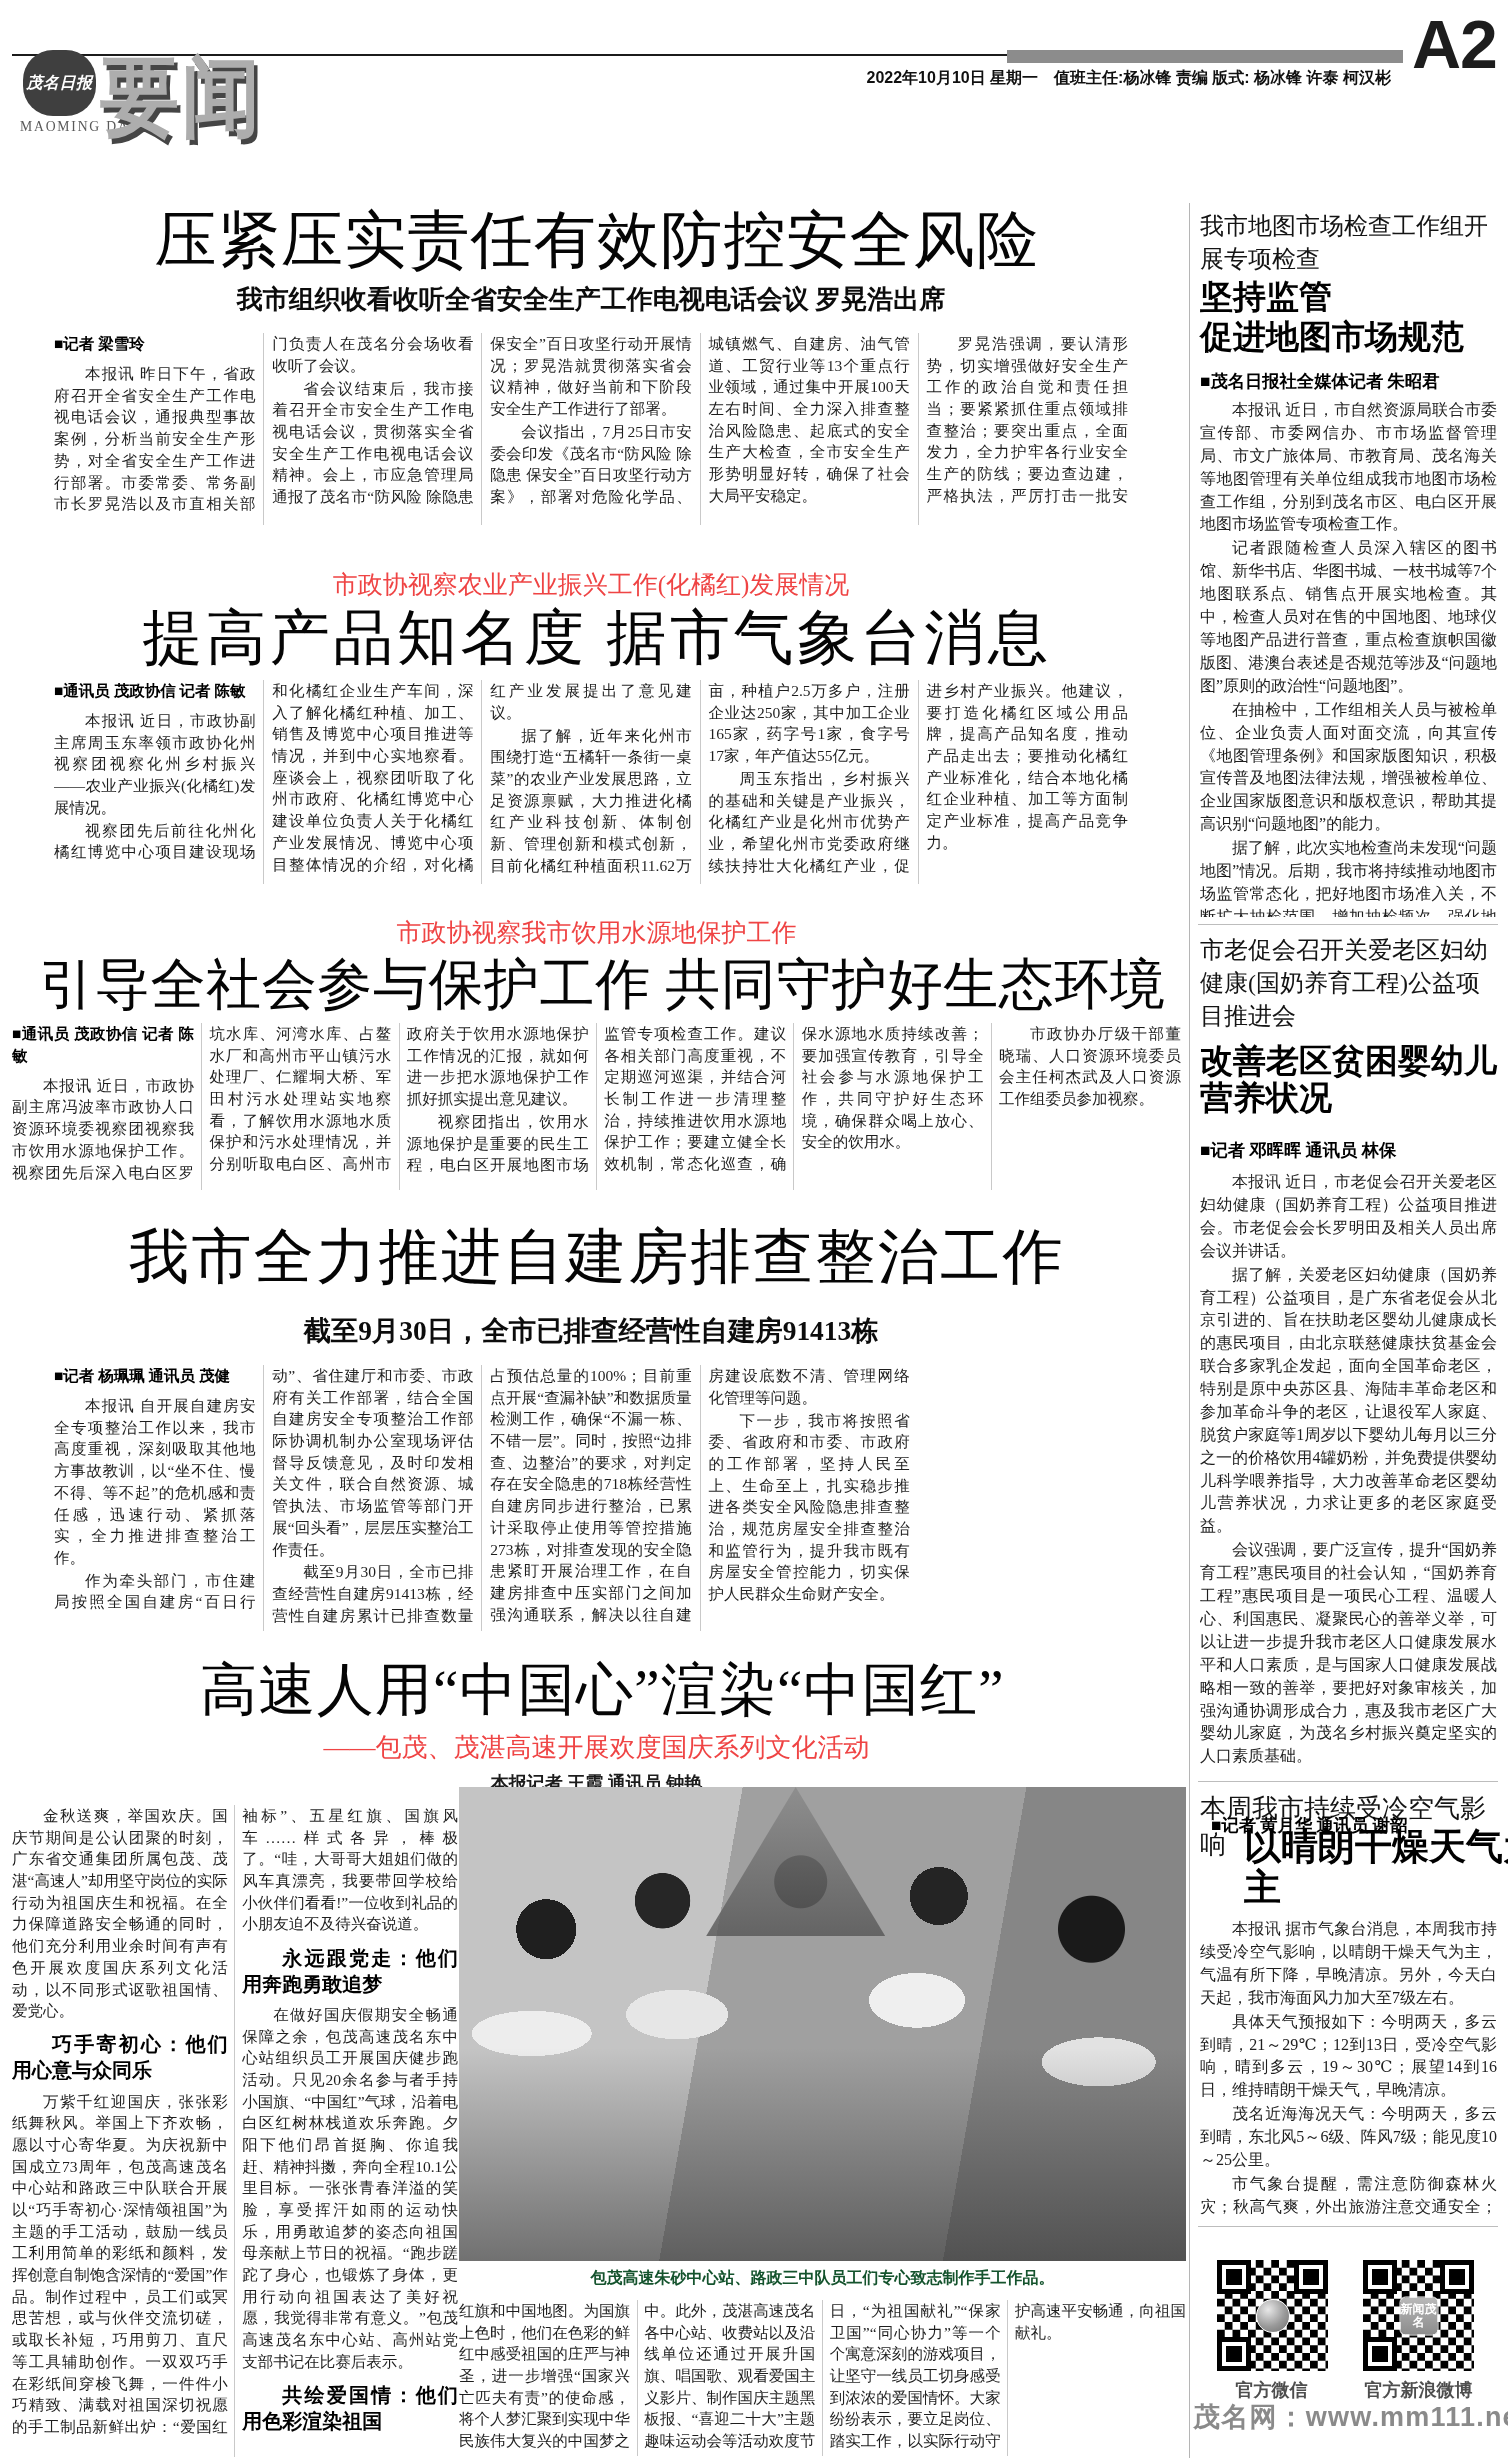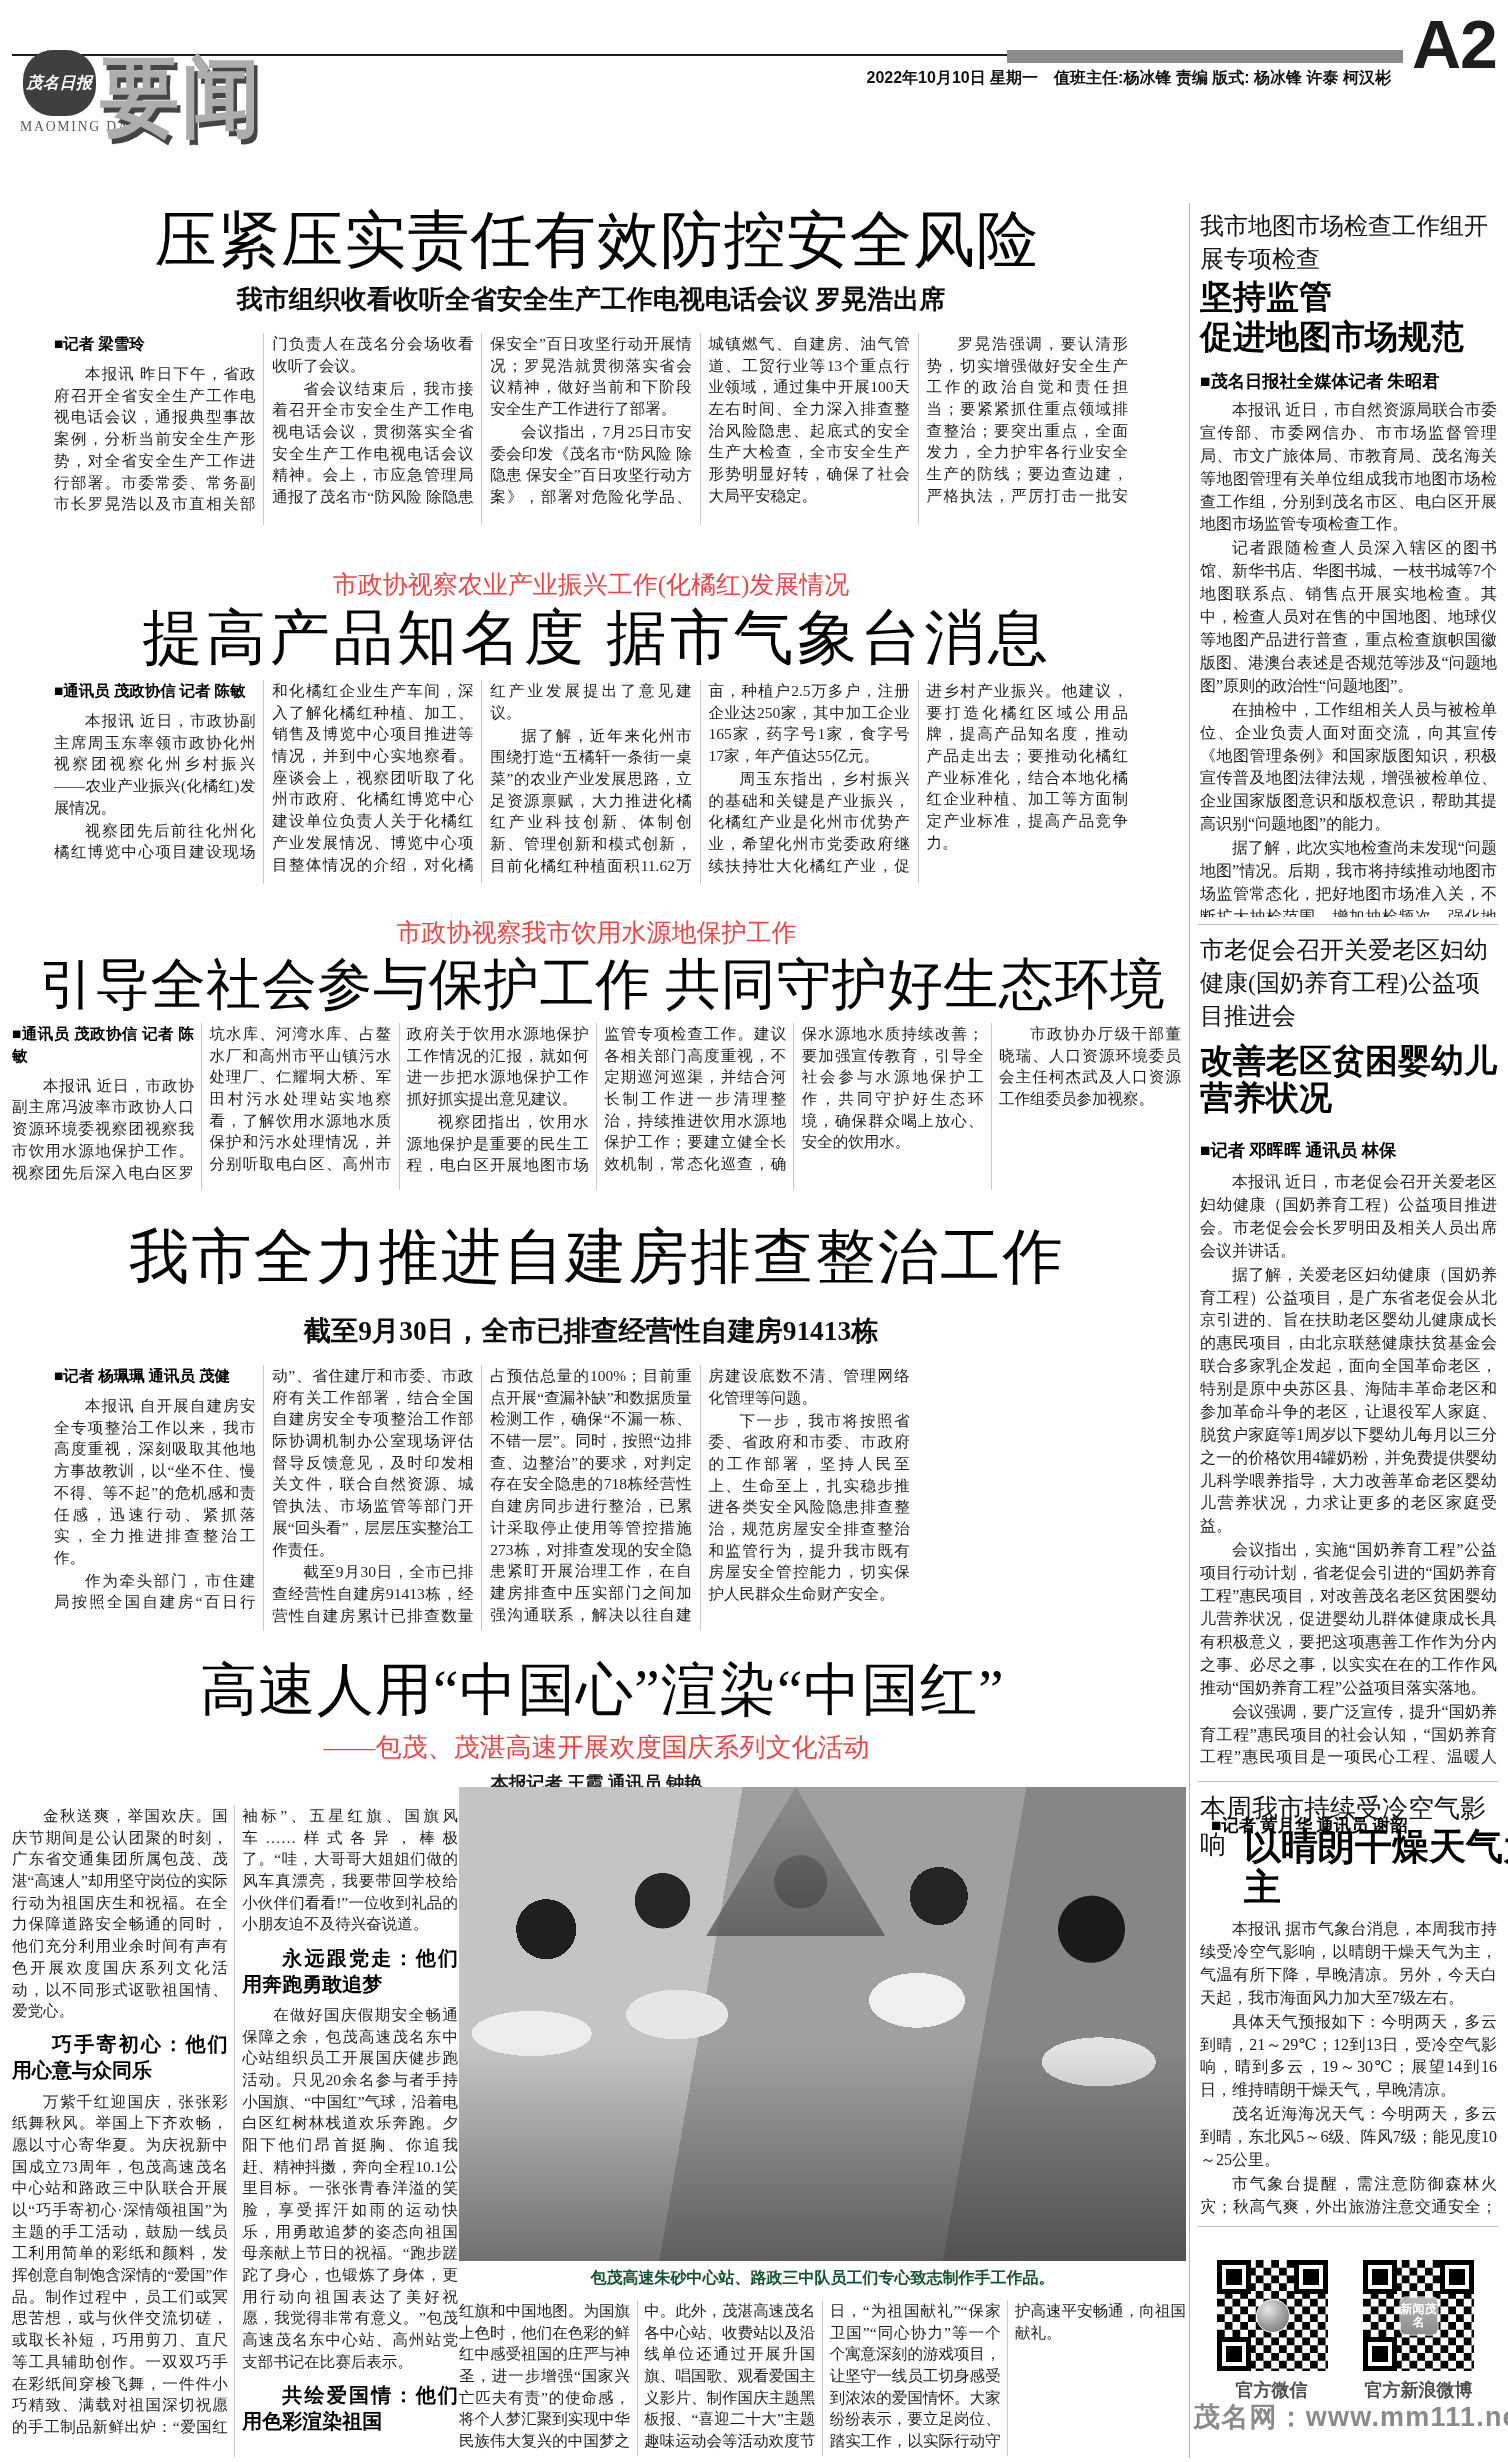--- a/index.html
+++ b/index.html
@@ -164,21 +164,20 @@
   </div>
 
   <div class="abs hsep" style="top:924px;"></div>
 
   <h3 class="abs r-kicker" style="top:934px;">市老促会召开关爱老区妇幼健康(国奶养育工程)公益项目推进会</h3>
   <h2 class="abs r-headline" style="top:1043px;">改善老区贫困婴幼儿营养状况</h2>
   <div class="abs r-byline" style="top:1138px;">■记者 邓晖晖 通讯员 林保</div>
   <div class="abs r-body" style="top:1171px;height:600px;">
     <p>本报讯 近日，市老促会召开关爱老区妇幼健康（国奶养育工程）公益项目推进会。市老促会会长罗明田及相关人员出席会议并讲话。</p>
     <p>据了解，关爱老区妇幼健康（国奶养育工程）公益项目，是广东省老促会从北京引进的、旨在扶助老区婴幼儿健康成长的惠民项目，由北京联慈健康扶贫基金会联合多家乳企发起，面向全国革命老区，特别是原中央苏区县、海陆丰革命老区和参加革命斗争的老区，让退役军人家庭、脱贫户家庭等1周岁以下婴幼儿每月以三分之一的价格饮用4罐奶粉，并免费提供婴幼儿科学喂养指导，大力改善革命老区婴幼儿营养状况，力求让更多的老区家庭受益。</p>
-    <p>会议指出，实施“国奶养育工程”公益项目行动计划，省老促会引进的“国奶养育工程”惠民项目，对改善茂名老区贫困婴幼儿营养状况，促进婴幼儿群体健康成长具有积极意义，要把这项惠善工作作为分内之事、必尽之事，以实实在在的工作作风推动“国奶养育工程”公益项目落实落地。</p>
     <p>会议强调，要广泛宣传，提升“国奶养育工程”惠民项目的社会认知，“国奶养育工程”惠民项目是一项民心工程、温暖人心、利国惠民、凝聚民心的善举义举，可以让进一步提升我市老区人口健康发展水平和人口素质，是与国家人口健康发展战略相一致的善举，要把好对象审核关，加强沟通协调形成合力，惠及我市老区广大婴幼儿家庭，为茂名乡村振兴奠定坚实的人口素质基础。</p>
   </div>
 
   <div class="abs hsep" style="top:1781px;"></div>
 
   <h3 class="abs r-kicker" style="top:1791px;font-size:26px;">本周我市持续受冷空气影响</h3>
   <h2 class="abs r-headline" style="top:1826px;font-size:37px;margin-left:44px;">以晴朗干燥天气为主</h2>
   <div class="abs r-byline" style="top:1813px;margin-left:11px;">■记者 黄月华 通讯员 谢韶</div>
   <div class="abs r-body" style="top:1918px;height:298px;">
     <p>本报讯 据市气象台消息，本周我市持续受冷空气影响，以晴朗干燥天气为主，气温有所下降，早晚清凉。另外，今天白天起，我市海面风力加大至7级左右。</p>

